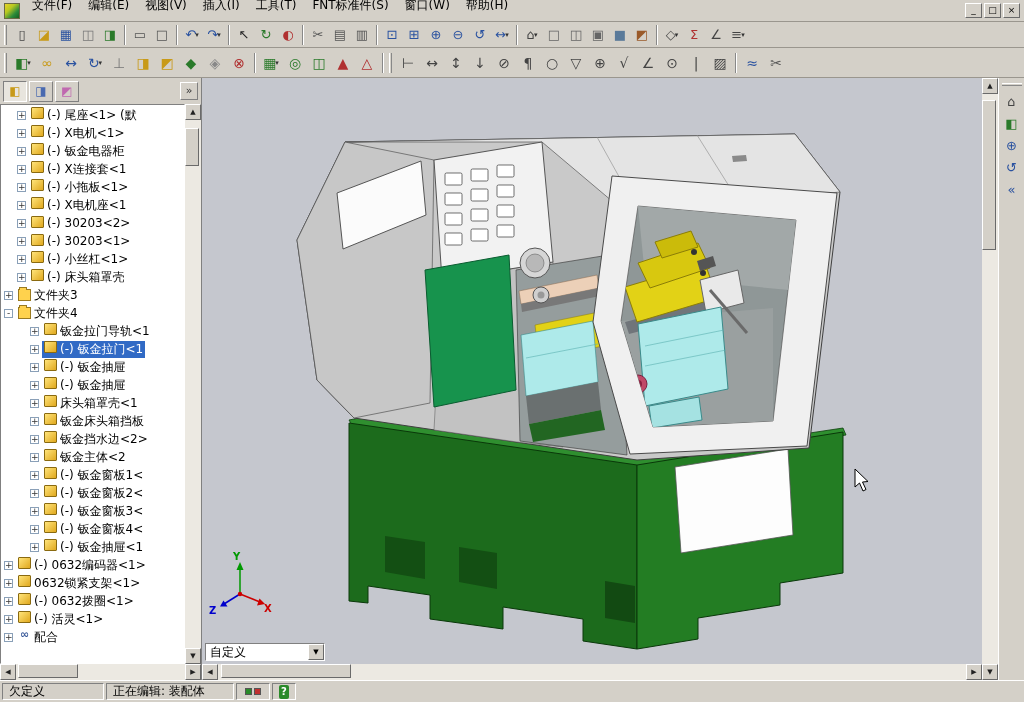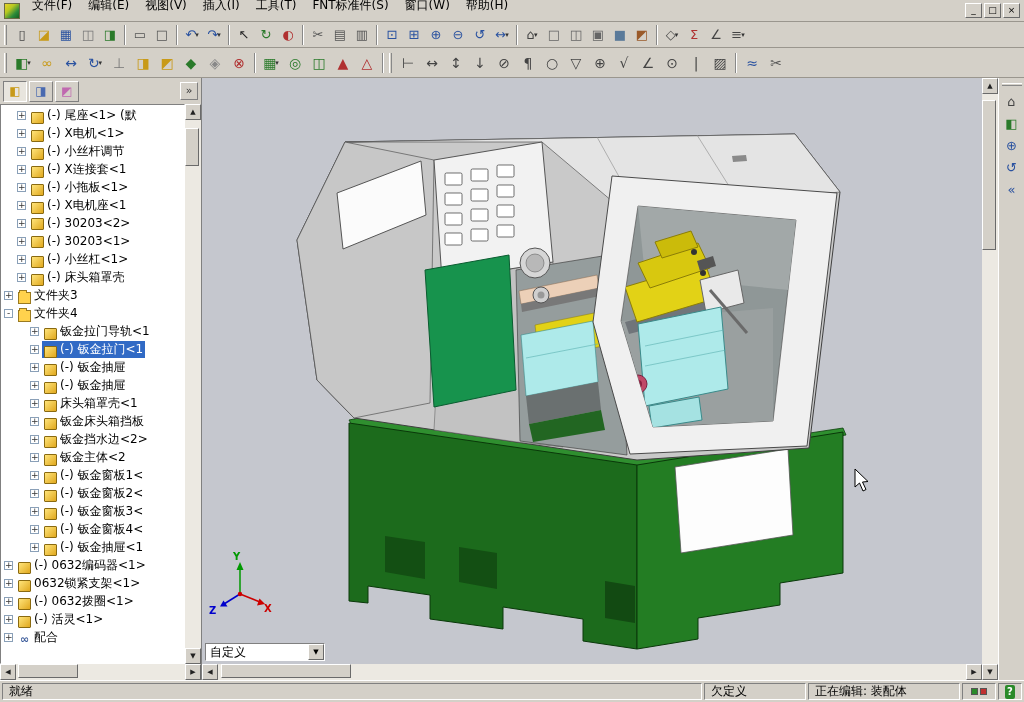--- a/index.html
+++ b/index.html
@@ -42,21 +42,21 @@
     font-size:12px; background:#d4d0c8; border:1px solid; border-color:#fff #808080 #808080 #fff; }
   .ptab.active { background:#e8e5de; border-color:#808080 #fff #fff #808080; }
   .panel-collapse { margin-left:auto; width:18px; height:18px; text-align:center; line-height:16px;
     font-size:11px; color:#333; border:1px solid; border-color:#fff #808080 #808080 #fff; }
   .tree-wrap { flex:1; display:flex; min-height:0; }
   .tree { flex:1; background:#fff; border:1px solid; border-color:#808080 #fff #fff #808080;
     overflow:hidden; padding-top:1px; }
   .tree-row { height:18px; display:flex; align-items:center; white-space:nowrap; overflow:hidden; }
   .expander { width:9px; height:9px; flex:none; margin-right:3px; background:#fff;
     border:1px solid #8aa0b8; font-size:9px; line-height:7px; text-align:center; color:#333; }
-  .zone { display:flex; align-items:flex-end; padding:0 2px; }
+  .zone { display:flex; align-items:flex-start; padding:0 2px; }
   .zone.selected { background:#316ac5; }
   .zone.selected .t-label { color:#fff; }
   .t-icon { width:13px; height:12px; flex:none; margin-right:3px; }
   .t-icon.part { background:linear-gradient(135deg,#ffe47a,#e0a81e); border:1px solid #8a6a10; border-radius:1px; }
   .t-icon.folder { background:#ffd24d; border:1px solid #9a7a20; position:relative; margin-top:2px; }
   .t-icon.folder::before { content:""; position:absolute; top:-3px; left:0; width:6px; height:2px;
     background:#ffd24d; border:1px solid #9a7a20; border-bottom:none; }
   .t-icon.mates { font-size:11px; line-height:12px; text-align:center; color:#3a5a9a; font-weight:bold; }
   .t-label { font-size:12px; }
 
@@ -89,21 +89,21 @@
   .right-toolbar .tb-grip { width:20px; height:3px; border:none; border-top:1px solid #fff;
     border-bottom:1px solid #888; margin:2px 0 4px 0; }
 
   
   .statusbar { height:22px; display:flex; align-items:stretch; gap:2px; padding:2px;
     background:#d4d0c8; border-top:1px solid #fff; }
   .sb-cell { border:1px solid; border-color:#808080 #fff #fff #808080; display:flex;
     align-items:center; padding:0 6px; font-size:12px; }
   .sb-cell.grow { flex:1; }
   .sb-cell.c-under { width:102px; }
-  .sb-cell.c-edit { width:152px; }
+  .sb-cell.c-edit { width:128px; }
   .sb-cell.c-icons { width:34px; justify-content:center; gap:2px; }
   .sb-cell.c-help { width:24px; justify-content:center; }
   .help-badge { width:14px; height:14px; background:#2a8a2a; color:#fff; font-size:10px; font-weight:bold;
     border-radius:2px; text-align:center; line-height:14px; }
   .st-dot { width:7px; height:7px; border:1px solid #555; }
 </style>
 </head>
 <body>
 
 <div class="menubar">
@@ -366,21 +366,21 @@
             <span class="expander">+</span>
             <span class="zone">
               <span class="t-icon part"></span>
               <span class="t-label">(-) X电机&lt;1&gt;</span>
             </span>
           </div>
           <div class="tree-row" style="padding-left: 16px;">
             <span class="expander">+</span>
             <span class="zone">
               <span class="t-icon part"></span>
-              <span class="t-label">(-) 小丝杆调节</span>
+              <span class="t-label">(-) 钣金电器柜</span>
             </span>
           </div>
           <div class="tree-row" style="padding-left: 16px;">
             <span class="expander">+</span>
             <span class="zone">
               <span class="t-icon part"></span>
               <span class="t-label">(-) X连接套&lt;1</span>
             </span>
           </div>
           <div class="tree-row" style="padding-left: 16px;">
@@ -722,23 +722,20 @@
       <div class="tb-btn">
         <span class="tb-glyph" style="color: rgb(42, 82, 160);">↺</span>
       </div>
       <div class="tb-btn">
         <span class="tb-glyph" style="color: rgb(42, 82, 160);">«</span>
       </div>
     </div>
 </div>
 
 <div class="statusbar">
-  <div class="sb-cell grow">
-      <span>就绪</span>
-    </div>
   <div class="sb-cell c-under">
       <span>欠定义</span>
     </div>
   <div class="sb-cell c-edit">
       <span>正在编辑: 装配体</span>
     </div>
   <div class="sb-cell c-icons">
     <span class="st-dot" style="background:#2a8a2a"></span>
     <span class="st-dot" style="background:#c03030"></span>
   </div>

